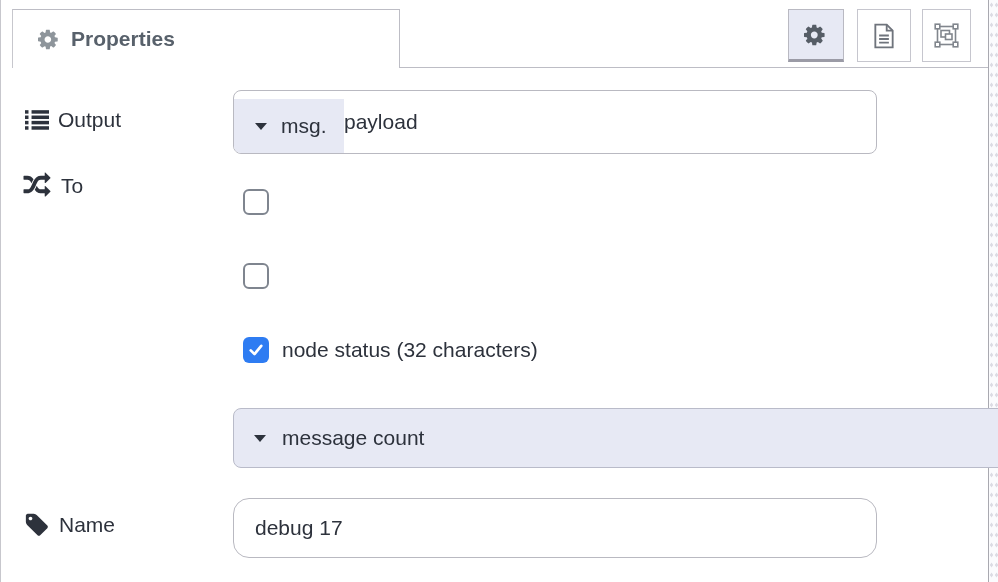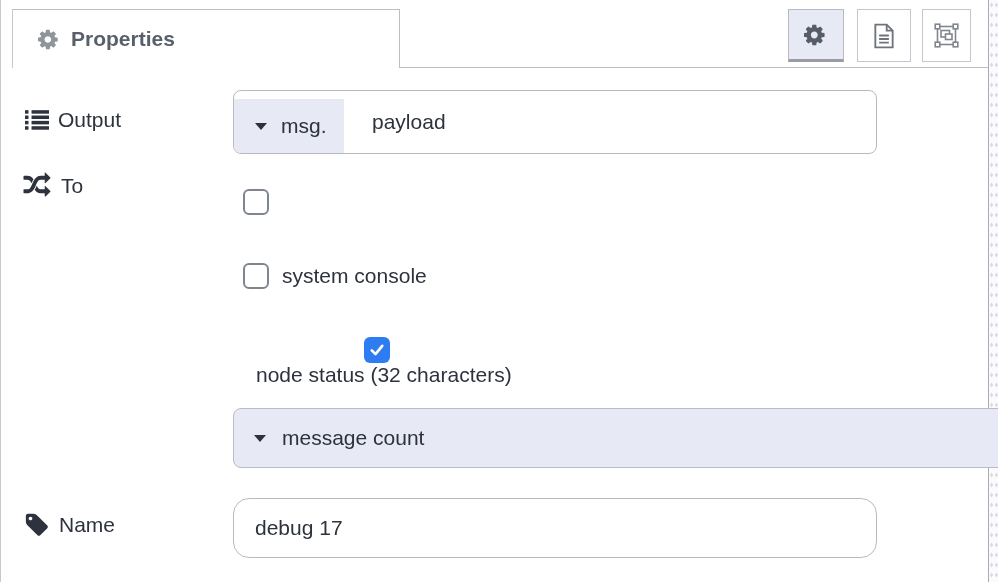--- a/index.html
+++ b/index.html
@@ -38,27 +38,27 @@
   .lbl-output{left:25px;top:108px;}
   .lbl-to{left:22px;top:172px;}
   .lbl-name{left:24px;top:512px;}
 
   
   .typed-input{left:233px;top:90px;width:644px;height:64px;box-sizing:border-box;
     border:1px solid #b9b9c1;border-radius:8px;background:#fff;display:flex;align-items:stretch;overflow:hidden;}
   .typed-prefix{width:110px;background:#e7e9f4;display:flex;align-items:center;
     font-size:21px;color:#2d323c;flex:none;margin-top:8px;}
   .typed-prefix .caret{margin-left:21px;margin-right:14px;}
-  .typed-value{flex:1;display:flex;align-items:center;font-size:21px;color:#2d323c;padding-left:28px;}
+  .typed-value{flex:1;display:flex;align-items:center;font-size:21px;color:#2d323c;padding-left:0;}
 
   .caret{width:0;height:0;border-left:6px solid transparent;border-right:6px solid transparent;
     border-top:7px solid #2d323c;}
 
   .checkbox-row{display:flex;align-items:center;left:243px;}
-  .cbrow-1{top:189px;} .cbrow-2{top:263px;} .cbrow-3{top:337px;flex-direction:column;}
+  .cbrow-1{top:189px;} .cbrow-2{top:263px;} .cbrow-3{top:337px;}
   .checkbox{width:26px;height:26px;box-sizing:border-box;border:2px solid #7f858f;border-radius:6px;
     background:#fff;flex:none;display:flex;align-items:center;justify-content:center;}
   .checkbox svg{display:none;}
   .checkbox.checked{border:none;background:#2e7cf2;}
   .checkbox.checked svg{display:block;}
   .checkbox-label{margin-left:13px;font-size:21px;color:#2d323c;}
 
   .select-btn{left:233px;top:408px;width:773px;height:60px;box-sizing:border-box;
     background:#e7e9f4;border:1px solid #b9bbc9;border-radius:8px;
     display:flex;align-items:center;font-size:21px;color:#2d323c;}
@@ -151,21 +151,20 @@
 
 <div class="abs checkbox-row cbrow-1">
   <span class="checkbox">
     
   </span>
 </div>
 <div class="abs checkbox-row cbrow-2">
   <span class="checkbox">
     
   </span>
-  <span class="checkbox-label">system console</span>
 </div>
 <div class="abs checkbox-row cbrow-3">
   <span class="checkbox checked">
     <svg width="18" height="18" viewBox="0 0 24 24" fill="none" stroke="#fff" stroke-width="3.6" stroke-linecap="round" stroke-linejoin="round">
         <path d="M5 12.5l5 5 9-11"></path>
       </svg>
   </span>
   <span class="checkbox-label">node status (32 characters)</span>
 </div>
 

